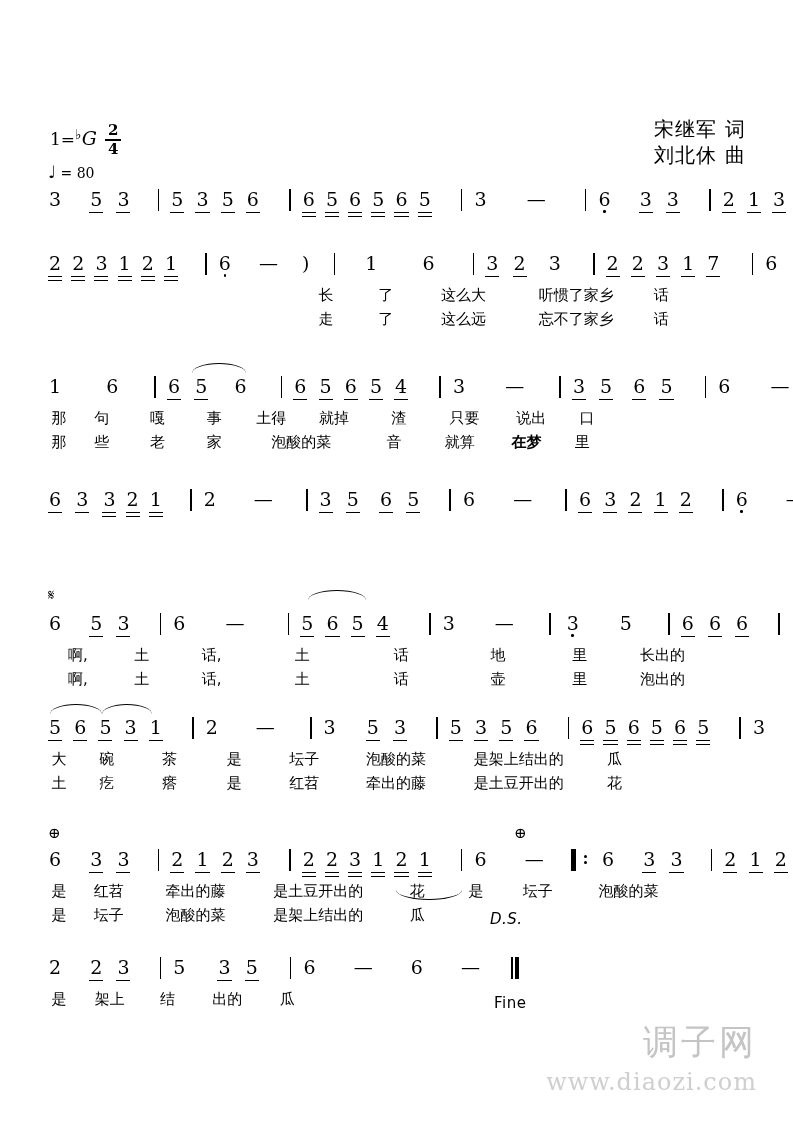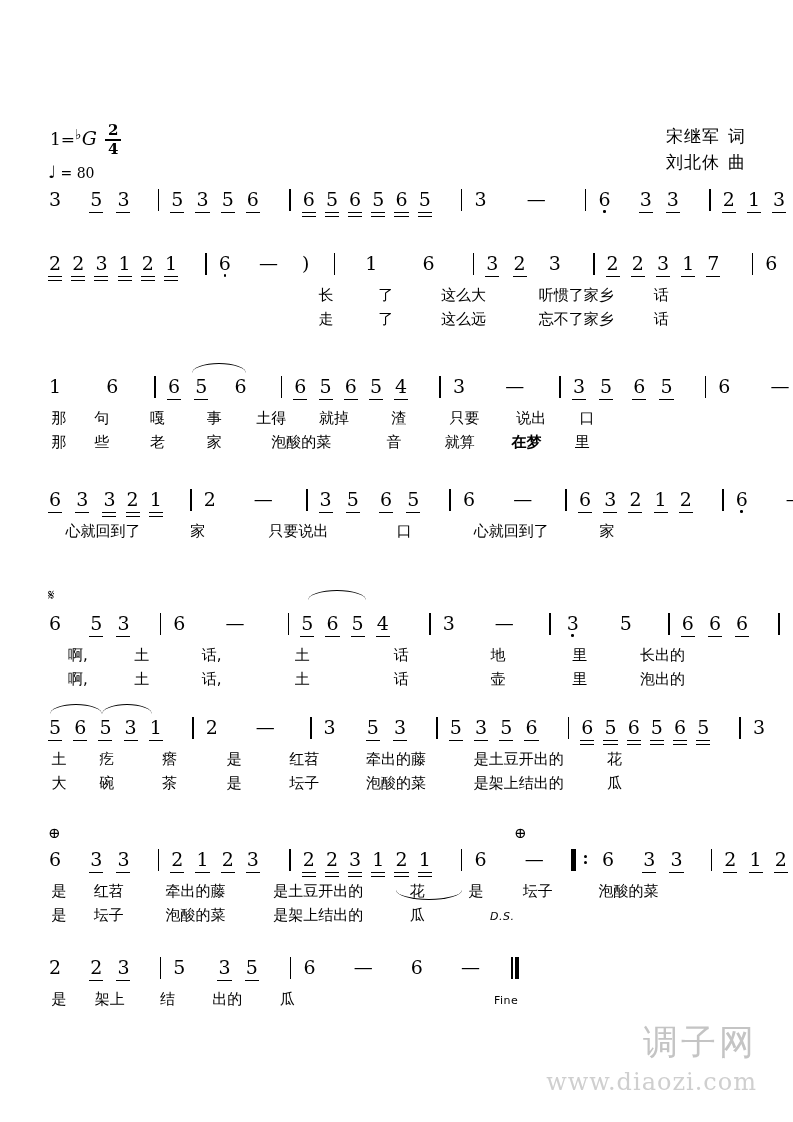--- a/index.html
+++ b/index.html
@@ -28,23 +28,23 @@
     width: 793px;
     text-align: center;
     font-family: "DejaVu Serif", "Liberation Serif", serif;
     font-size: 40px;
     font-weight: bold;
     letter-spacing: 14px;
   }
   .credits {
     position: absolute;
     right: 48px;
-    top: 123px;
+    top: 116px;
     text-align: left;
-    font-size: 17px;
+    font-size: 20px;
     line-height: 26px;
     font-family: "DejaVu Sans", sans-serif;
   }
   .credits div span.name { letter-spacing: 1px; }
   .credits div span.role { margin-left: 8px; }
 
   .keysig {
     position: absolute;
     left: 50px;
     top: 124px;
@@ -183,21 +183,21 @@
   }
   .repeatdots b {
     display: block;
     width: 3px; height: 3px;
     border-radius: 50%;
     background: #000;
     margin: 3px 0;
   }
   .marklabel {
     position: absolute;
-    font-size: 11px;
+    font-size: 15px;
     font-family: "DejaVu Sans", sans-serif;
     font-style: italic;
     letter-spacing: 0.5px;
   }
   .watermark {
     position: absolute;
     right: 36px;
     bottom: 26px;
     text-align: right;
     color: #c9c9c9;
@@ -400,28 +400,20 @@
       <span class="note under1">6</span>
       <span class="note under1" style="margin-left:6px;">3</span>
       <span class="note under1" style="margin-left:6px;">2</span>
       <span class="note under1" style="margin-left:6px;">1</span>
       <span class="note under1" style="margin-left:6px;">2</span>
       <span class="barline" style="margin-left:24px;"></span>
       <span class="note dotdown">6</span>
       <span class="dash" style="margin-left:32px;">—</span>
       
     </div>
-    <div class="lyricline">
-      <span class="lyr" style="width:118px;margin-left:0px;">心就回到了</span>
-      <span class="lyr" style="width:62px;">家</span>
-      <span class="lyr" style="width:130px;">只要说出</span>
-      <span class="lyr" style="width:72px;">口</span>
-      <span class="lyr" style="width:132px;">心就回到了</span>
-      <span class="lyr" style="width:50px;">家</span>
-    </div>
   </div>
 
   <div class="system" style="top:600px;">
     <div class="sign" style="left:4px; top:-14px;">𝄋</div>
     <div class="slur" style="left:264px; top:-10px; width:58px;"></div>
     <div class="staffline" style="padding-top:12px;">
       <span class="note" style="margin-left:4px;">6</span>
       <span class="note under1" style="margin-left:22px;">5</span>
       <span class="note under1" style="margin-left:8px;">3</span>
       <span class="barline" style="margin-left:24px;"></span>
@@ -493,38 +485,38 @@
       <span class="note under2" style="margin-left:4px;">6</span>
       <span class="note under2" style="margin-left:4px;">5</span>
       <span class="note under2" style="margin-left:4px;">6</span>
       <span class="note under2" style="margin-left:4px;">5</span>
       <span class="barline" style="margin-left:24px;"></span>
       <span class="note">3</span>
       
       
     </div>
     <div class="lyricline">
+      <span class="lyr" style="width:30px;margin-left:0px;">大</span>
+      <span class="lyr" style="width:56px;">碗</span>
+      <span class="lyr" style="width:60px;">茶</span>
+      <span class="lyr" style="width:60px;">是</span>
+      <span class="lyr" style="width:70px;">坛子</span>
+      <span class="lyr" style="width:104px;">泡酸的菜</span>
+      <span class="lyr" style="width:132px;">是架上结出的</span>
+      <span class="lyr" style="width:50px;">瓜</span>
+    </div>
+    <div class="lyricline">
       <span class="lyr" style="width:30px;margin-left:0px;">土</span>
       <span class="lyr" style="width:56px;">疙</span>
       <span class="lyr" style="width:60px;">瘩</span>
       <span class="lyr" style="width:60px;">是</span>
       <span class="lyr" style="width:70px;">红苕</span>
       <span class="lyr" style="width:104px;">牵出的藤</span>
       <span class="lyr" style="width:132px;">是土豆开出的</span>
       <span class="lyr" style="width:50px;">花</span>
-    </div>
-    <div class="lyricline">
-      <span class="lyr" style="width:30px;margin-left:0px;">大</span>
-      <span class="lyr" style="width:56px;">碗</span>
-      <span class="lyr" style="width:60px;">茶</span>
-      <span class="lyr" style="width:60px;">是</span>
-      <span class="lyr" style="width:70px;">坛子</span>
-      <span class="lyr" style="width:104px;">泡酸的菜</span>
-      <span class="lyr" style="width:132px;">是架上结出的</span>
-      <span class="lyr" style="width:50px;">瓜</span>
     </div>
   </div>
 
   <div class="system" style="top:838px;">
     <div class="sign" style="left:4px; top:-14px;">⊕</div>
     <div class="sign" style="left:470px; top:-14px;">⊕</div>
     <div class="slur" style="left:352px; top:52px; width:66px; border-top:0; border-bottom:1.5px solid #000; border-radius:50% / 0 0 100% 100%;"></div>
     <div class="staffline" style="padding-top:10px;">
       <span class="note" style="margin-left:4px;">6</span>
       <span class="note under1" style="margin-left:22px;">3</span>

